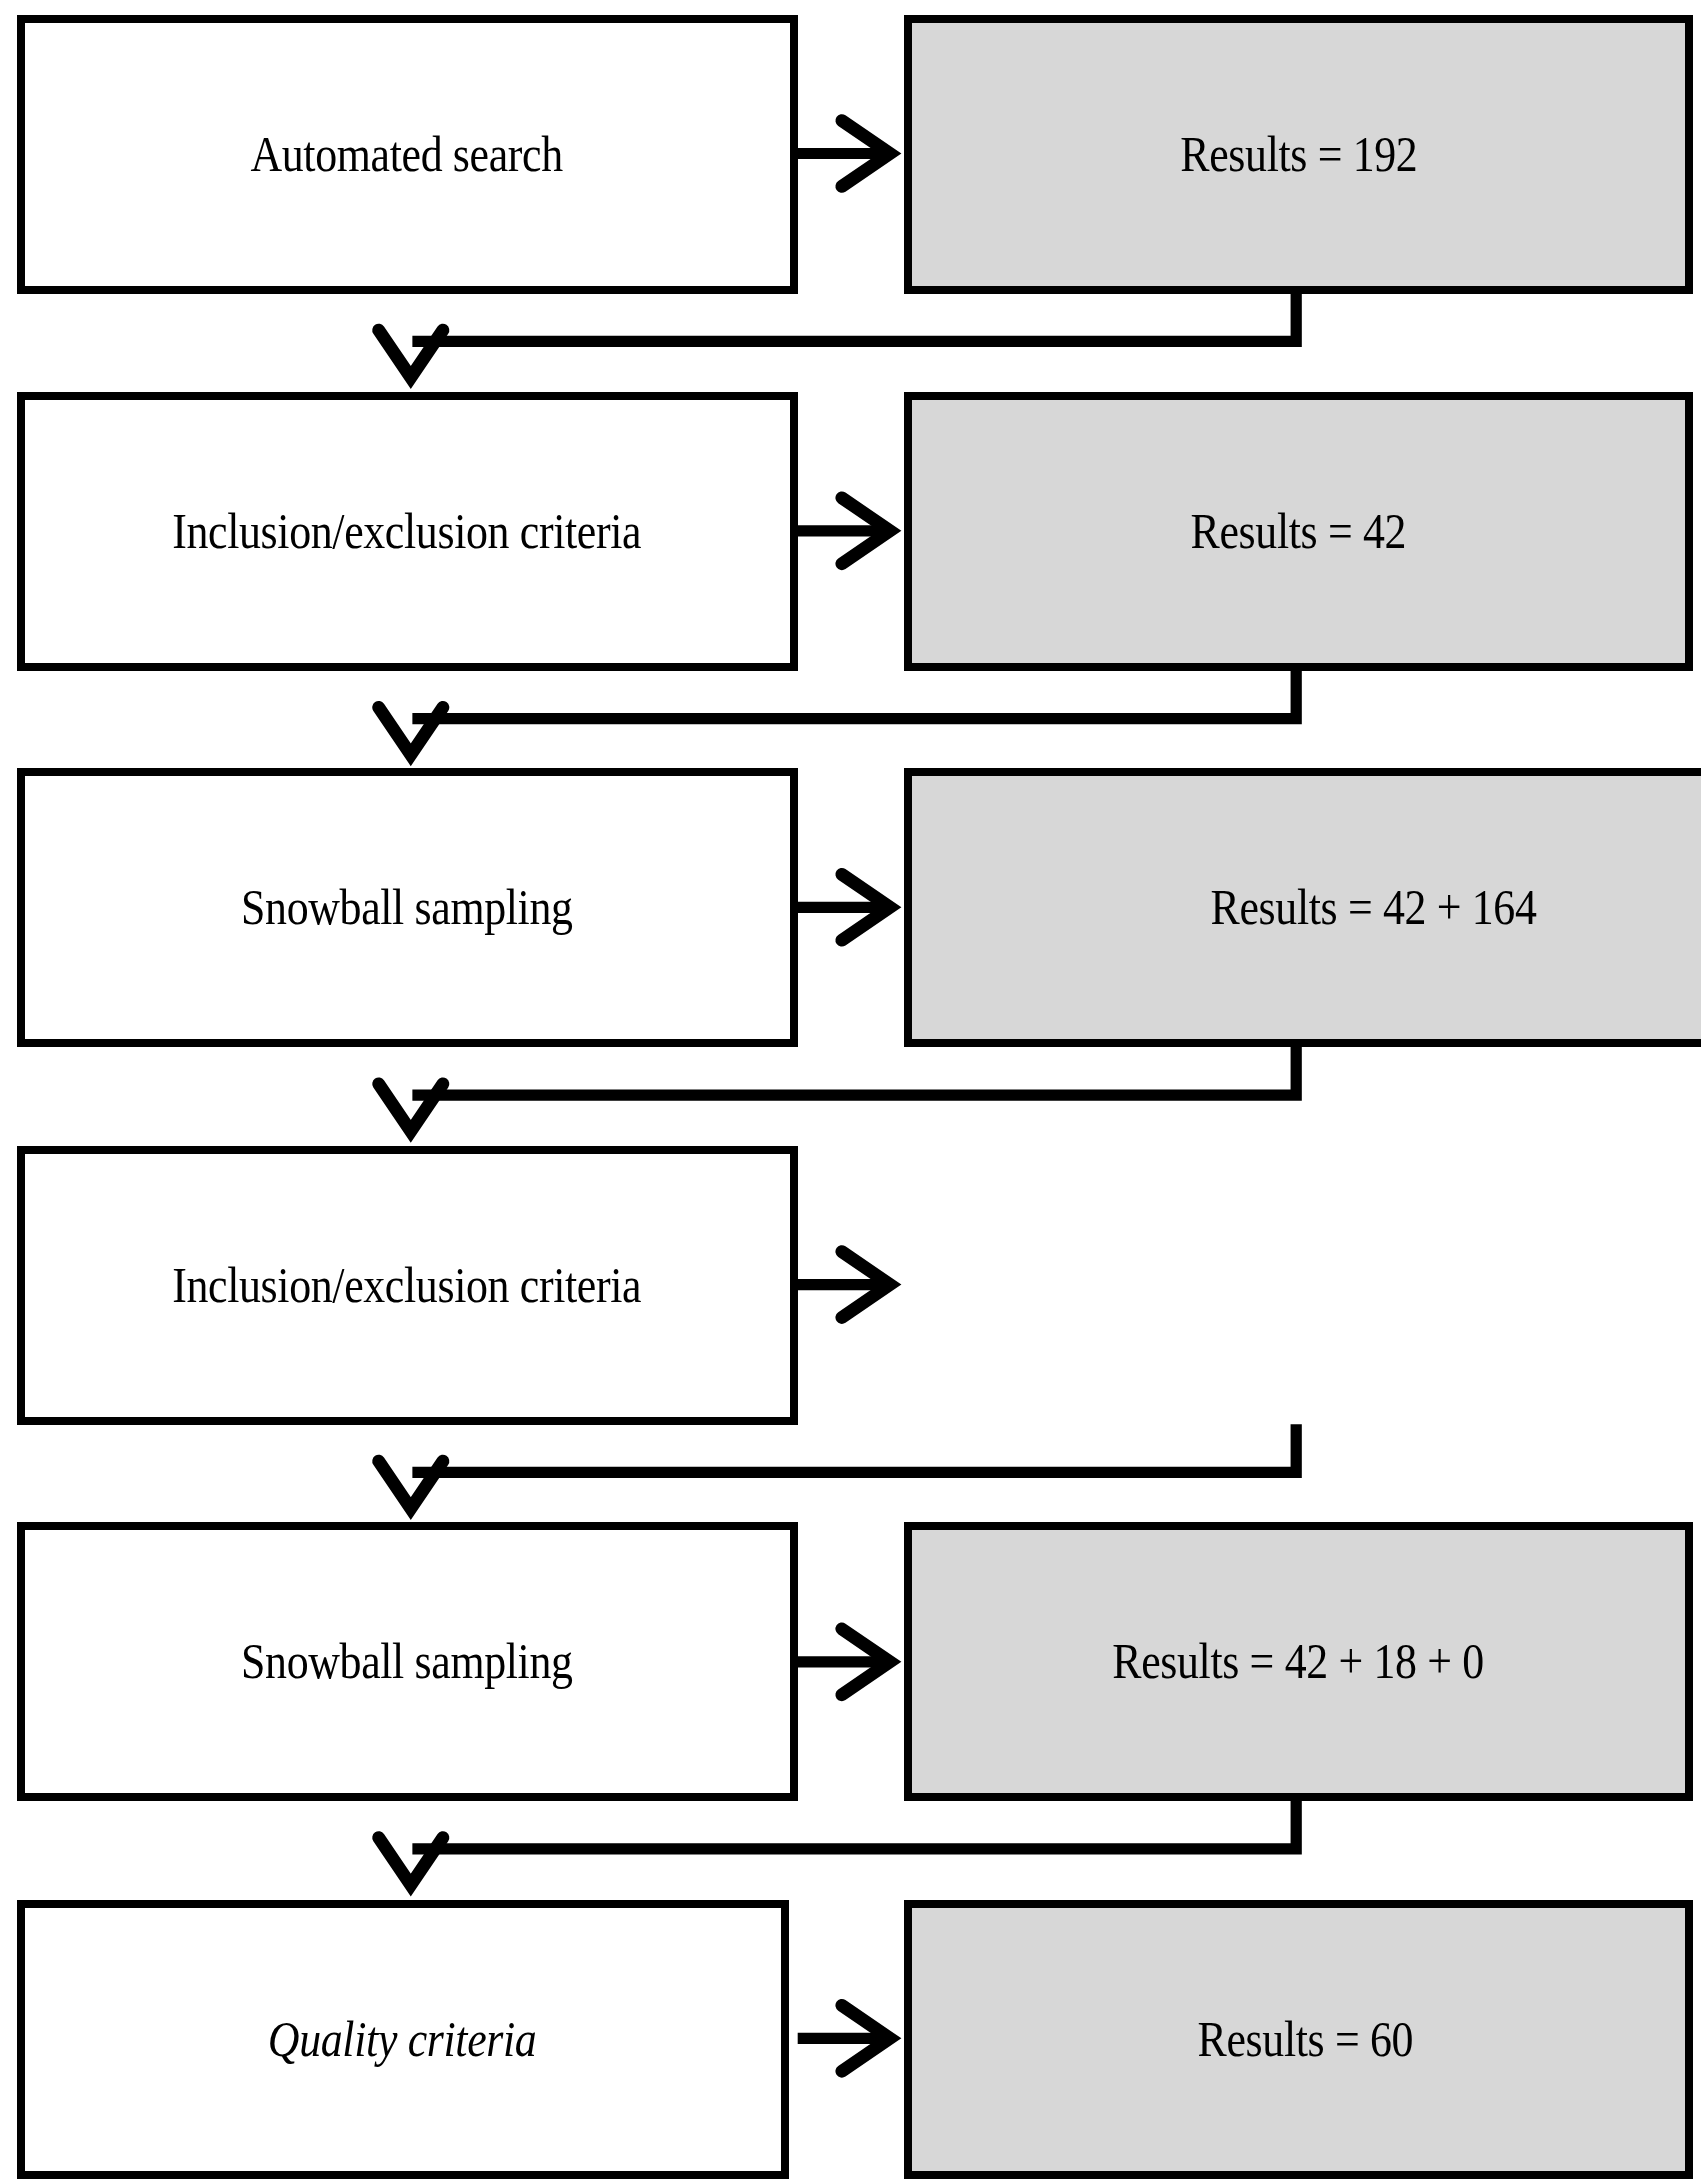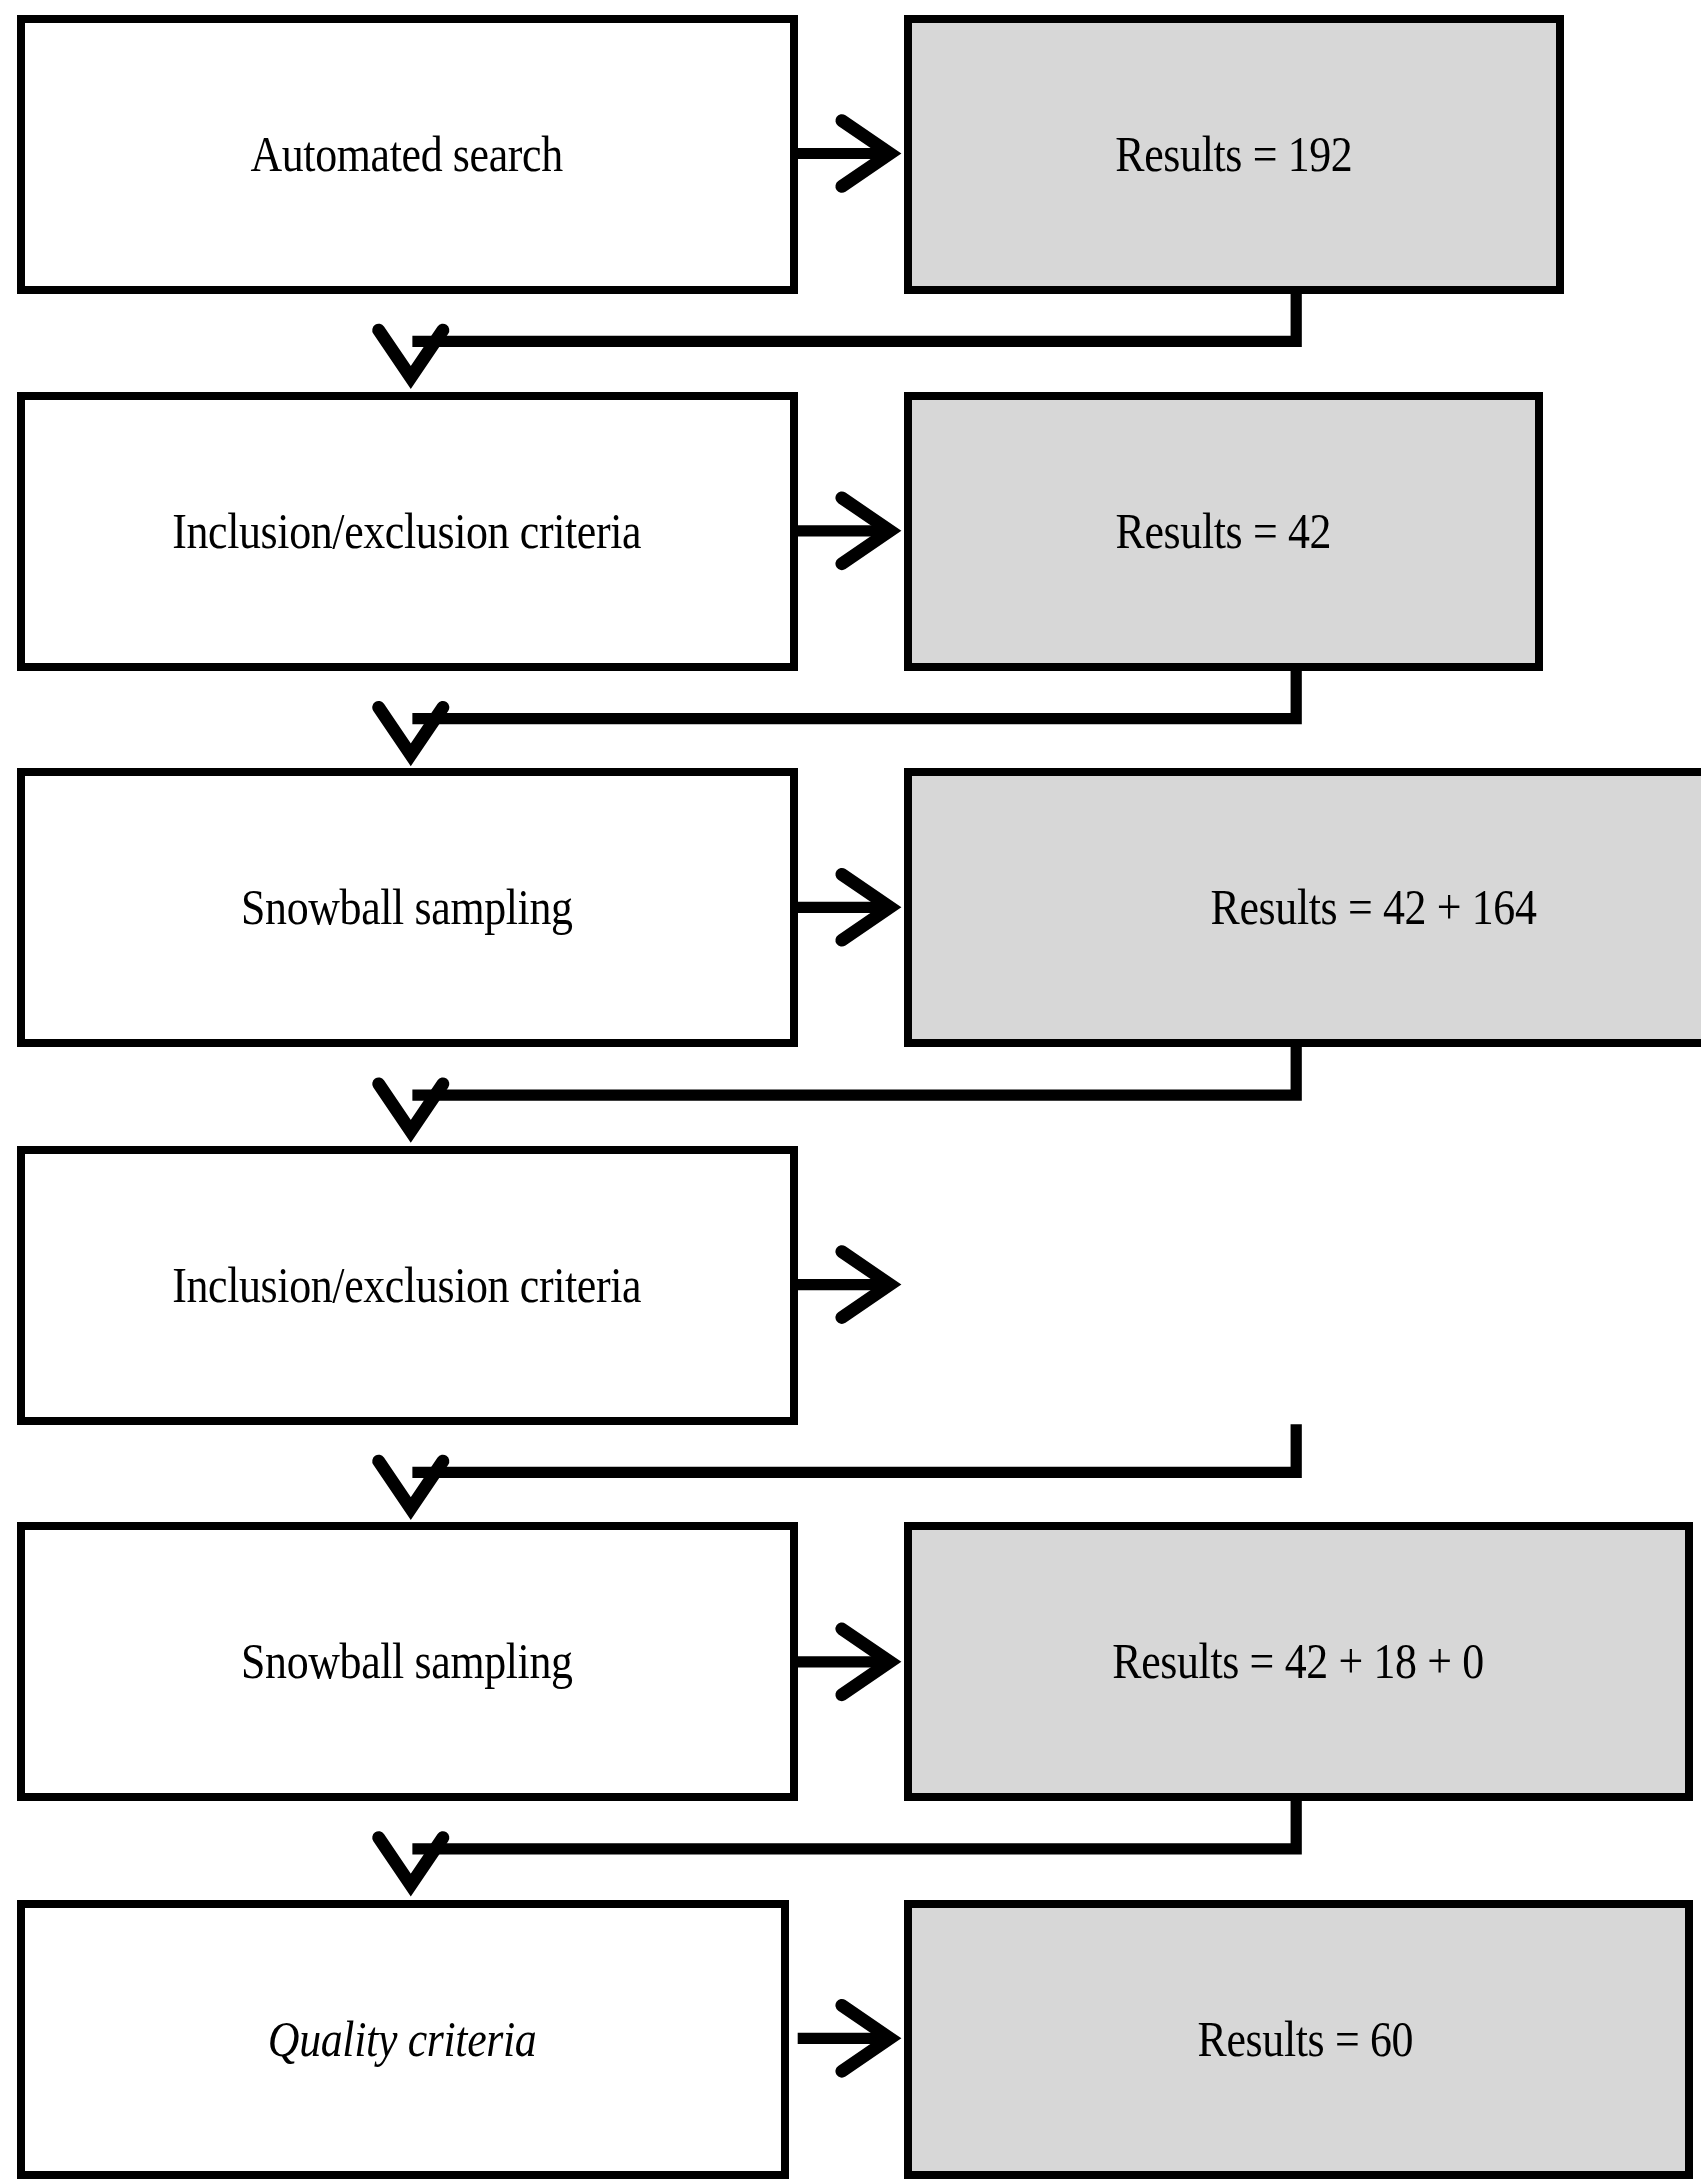--- a/index.html
+++ b/index.html
@@ -56,28 +56,28 @@
   }
 </style>
 </head>
 <body>
 
 <div id="flow-root">
 
   <div class="node-box stage" style="left:9.6px; top:14.5px; width:781px; height:279px;">
     <span class="node-label">Automated search</span>
   </div>
-  <div class="node-box result" style="left:897px; top:14.5px; width:660px; height:279px;">
+  <div class="node-box result" style="left:897px; top:14.5px; width:789px; height:279px;">
     <span class="node-label">Results = 192</span>
   </div>
 
   <div class="node-box stage" style="left:9.6px; top:392px; width:781px; height:279px;">
     <span class="node-label">Inclusion/exclusion criteria</span>
   </div>
-  <div class="node-box result" style="left:897px; top:392px; width:639px; height:279px;">
+  <div class="node-box result" style="left:897px; top:392px; width:789px; height:279px;">
     <span class="node-label">Results = 42</span>
   </div>
 
   <div class="node-box stage" style="left:9.6px; top:768px; width:781px; height:279px;">
     <span class="node-label">Snowball sampling</span>
   </div>
   <div class="node-box result" style="left:897px; top:768px; width:939px; height:279px;">
     <span class="node-label">Results = 42 + 164</span>
   </div>
 

